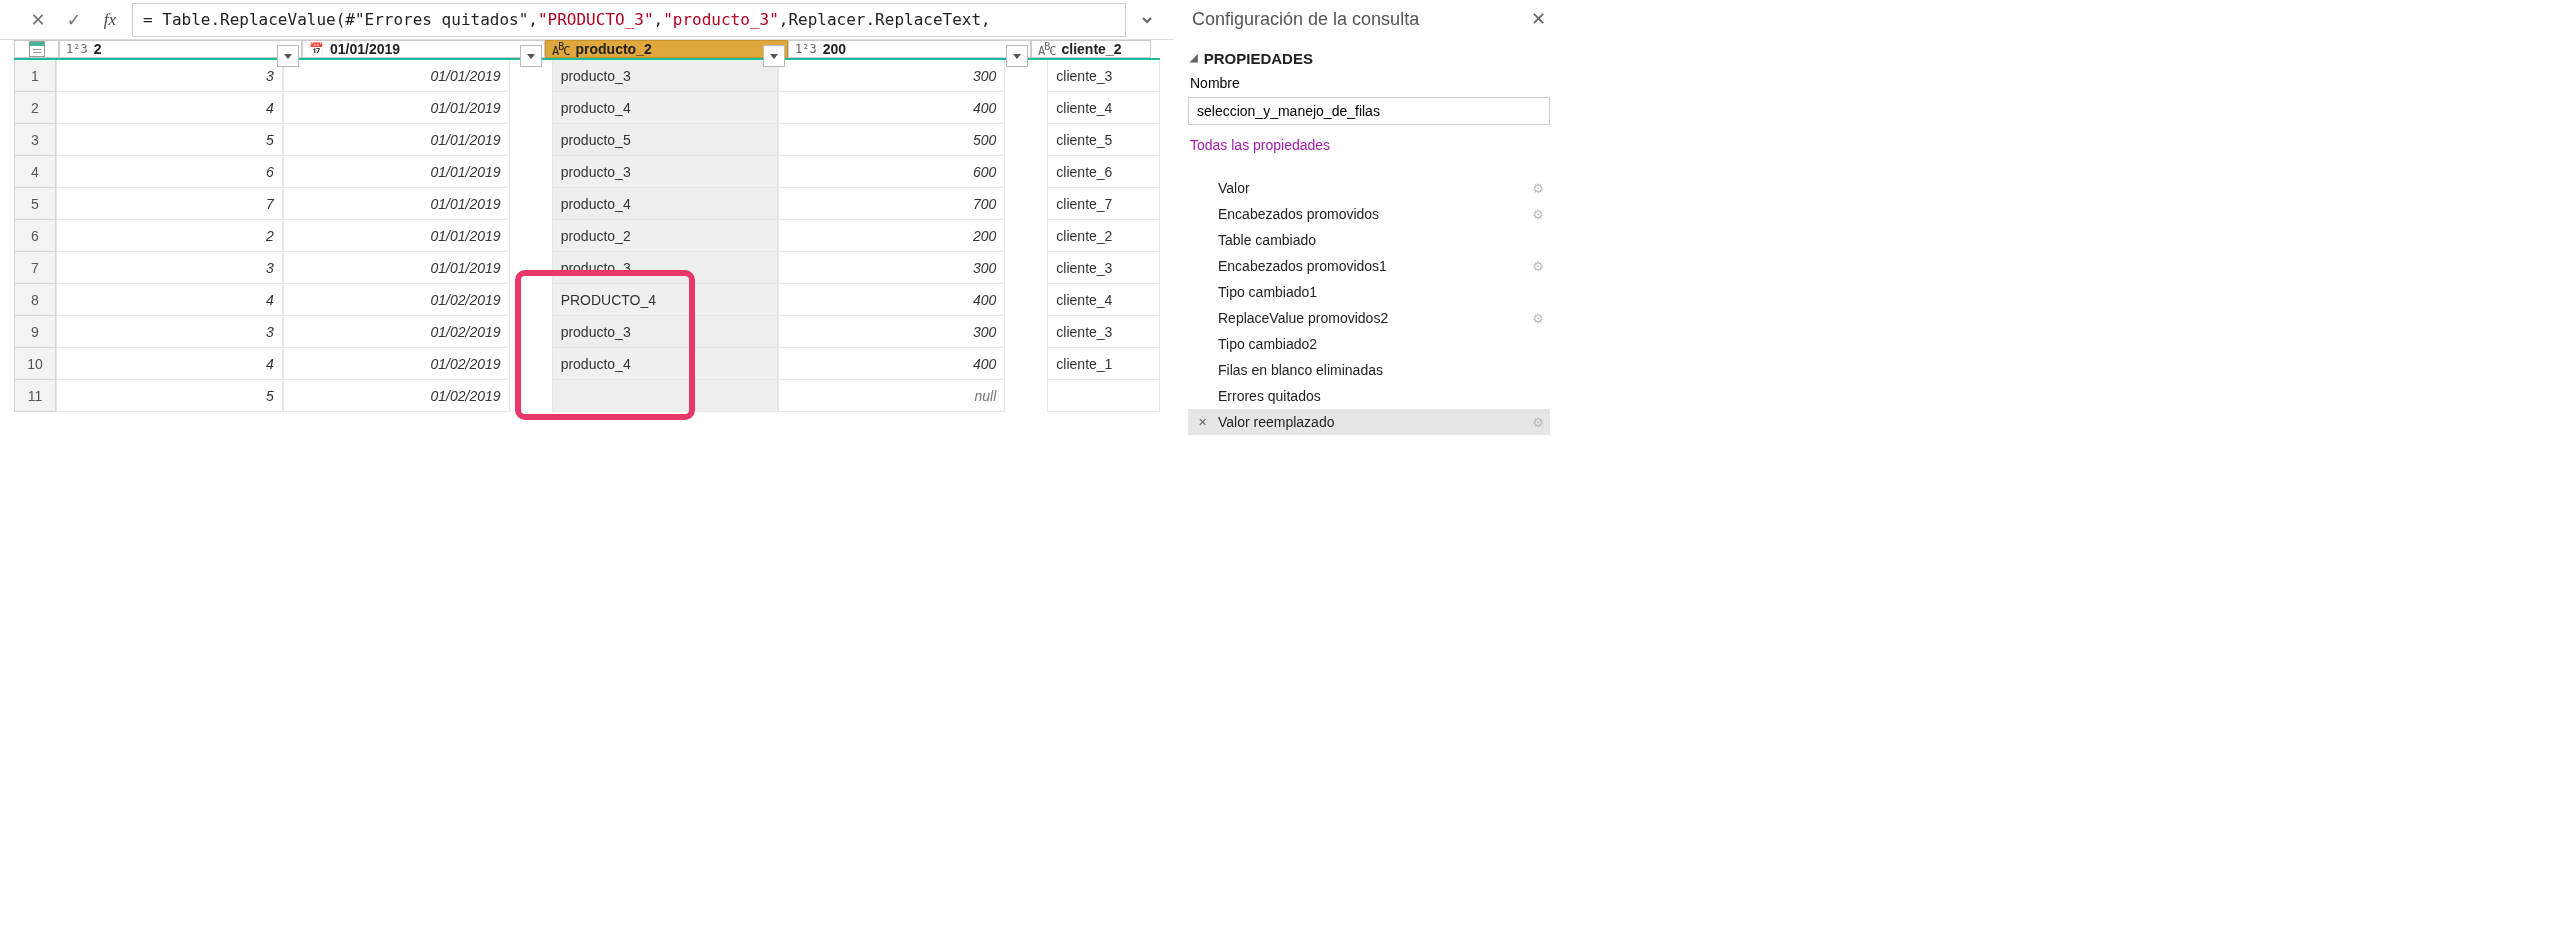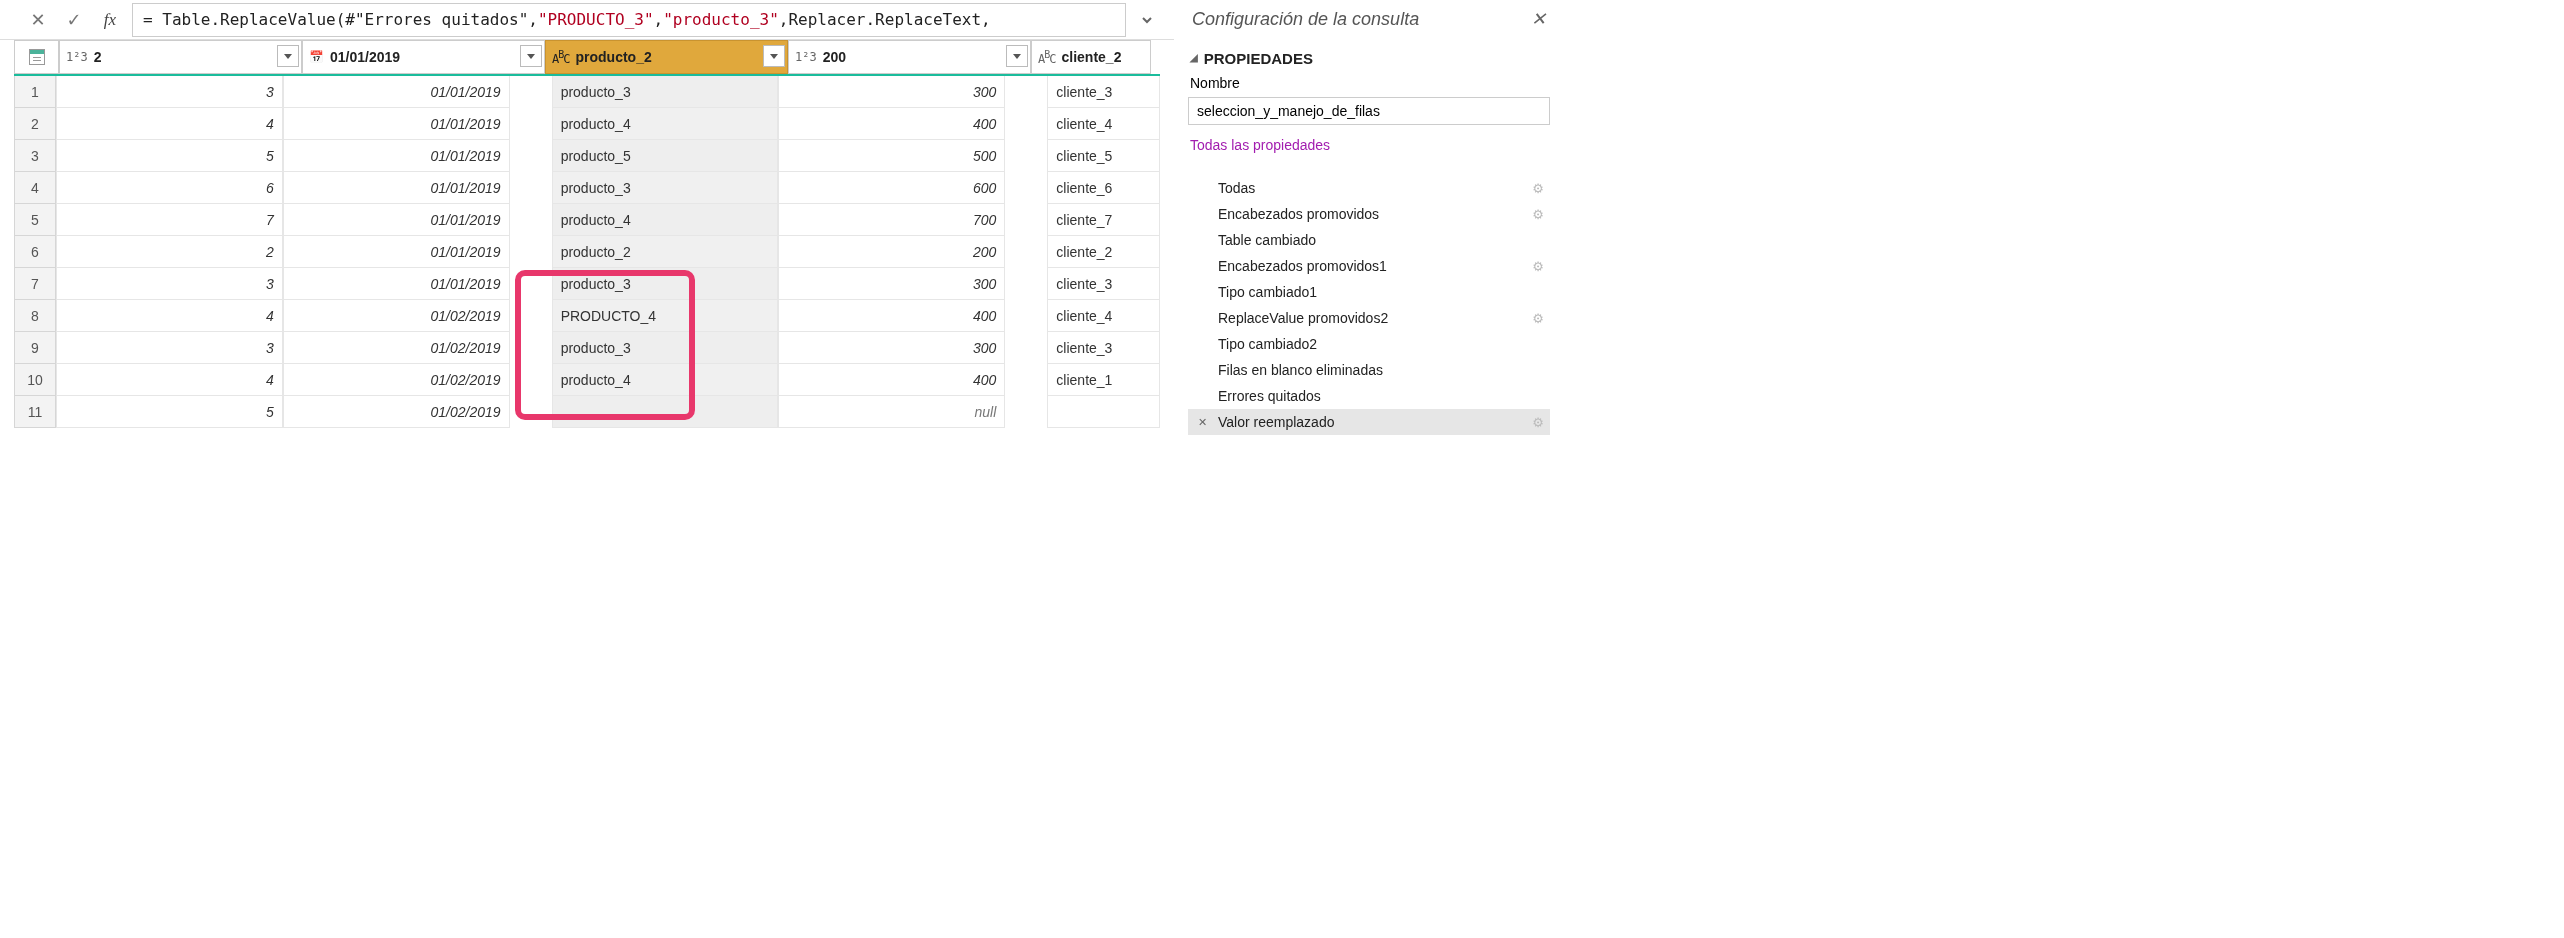--- a/index.html
+++ b/index.html
@@ -7,21 +7,21 @@
 .main-area { position: absolute; left: 0; top: 0; width: 1174px; height: 938px; }
 .side-panel { position: absolute; left: 1174px; top: 0; width: 390px; height: 938px; padding: 0 14px; }
 .formula-bar { display: flex; align-items: center; height: 40px; padding: 4px 14px 4px 24px; gap: 8px; border-bottom: 1px solid #ddd; }
 .fb-btn { width: 28px; height: 28px; display: flex; align-items: center; justify-content: center; color: #777; font-size: 18px; }
 .fx-btn { font-style: italic; font-family: Georgia, serif; font-size: 17px; color: #444; }
 .formula-input { flex: 1; height: 34px; border: 1px solid #ccc; padding: 0 10px; font-family: Consolas, monospace; font-size: 16px; display: flex; align-items: center; gap: 0; white-space: pre; overflow: hidden; }
 .formula-input .tok-red { color: #b00020; }
 .formula-input .tok-plain { color: #222; }
 .drop-btn { width: 26px; height: 34px; display: flex; align-items: center; justify-content: center; color: #666; }
 .table-wrap { position: relative; padding: 0 14px; }
-.header-row { display: flex; height: 36px; border-bottom: 2px solid #1abc9c; background: #fff; }
+.header-row { display: flex; height: 20px; border-bottom: 2px solid #1abc9c; background: #fff; }
 .hdr-rowcell { width: 45px; border: 1px solid #ccc; display: flex; align-items: center; justify-content: center; }
 .hdr-col { border: 1px solid #ccc; display: flex; align-items: center; padding: 0 6px; gap: 6px; position: relative; }
 .hdr-col.selected { background: #e0a83c; border-color: #c9932f; }
 .hdr-filter { position: absolute; right: 2px; top: 4px; width: 22px; height: 22px; border: 1px solid #bbb; background: #fff; display: flex; align-items: center; justify-content: center; }
 .type-icon { font-size: 12px; color: #666; font-family: monospace; }
 .type-icon.abc { letter-spacing: -1px; }
 .hdr-label { font-weight: 600; color: #222; }
 .selected .hdr-label, .selected .type-icon { color: #222; }
 .col-1 { width: 243px; }
 .col-2 { width: 243px; }
@@ -32,21 +32,21 @@
 .rownum { width: 45px; border: 1px solid #d6d6d6; border-top: none; background: #f3f3f3; display: flex; align-items: center; justify-content: center; color: #555; }
 .cell { border: 1px solid #e6e6e6; border-top: none; display: flex; align-items: center; padding: 0 8px; }
 .cell.num { justify-content: flex-end; font-style: italic; }
 .cell.date { justify-content: flex-end; font-style: italic; }
 .cell.txt { justify-content: flex-start; margin-left: 42px; }
 .cell.null { justify-content: flex-end; font-style: italic; color: #777; }
 .cell.selcol { background: #f0f0f0; }
 .data-row:nth-child(odd) .cell { background: #fff; }
 .data-row:nth-child(odd) .cell.selcol { background: #eee; }
 .highlight-box { position: absolute; border: 6px solid #e8376b; border-radius: 10px; pointer-events: none; }
-.panel-title { display: flex; justify-content: space-between; align-items: flex-end; padding: 8px 4px 14px 4px; font-size: 18px; color: #555; font-style: italic; }
+.panel-title { display: flex; justify-content: space-between; align-items: flex-end; padding: 8px 4px 14px 4px; font-size: 18px; color: #555; }
 .panel-close { font-size: 18px; color: #666; cursor: pointer; }
 .section-head { font-weight: 700; font-size: 15px; color: #222; padding: 6px 2px; display: flex; align-items: center; gap: 6px; }
 .section-head::before { content: "◢"; font-size: 10px; color: #666; transform: translateY(-1px); }
 .prop-label { font-size: 14px; color: #000000; padding: 2px 2px; }
 .prop-input { width: 100%; border: 1px solid #ccc; padding: 5px 8px; font-size: 14px; margin: 4px 0 10px 0; }
 .link { color: #a21caf; font-size: 14px; padding: 2px 2px 16px 2px; display: block; }
 .steps-list { margin-top: 6px; }
 .step-item { display: flex; align-items: center; padding: 5px 6px 5px 30px; font-size: 14px; position: relative; color: #222; }
 .step-item .gear { position: absolute; right: 6px; color: #bbb; font-size: 13px; }
 .step-item.active { background: #e6e6e6; }
@@ -234,21 +234,21 @@
     <span class="panel-close">✕</span>
   </div>
 
   <div class="section-head">PROPIEDADES</div>
   <div class="prop-label">Nombre</div>
   <input class="prop-input" value="seleccion_y_manejo_de_filas" style="">
   <a class="link">Todas las propiedades</a>
 
   <div class="steps-list" id="steps-list">
       <div class="step-item">
-        <span>Todas</span>
+        <span>Valor</span>
         <span class="gear">⚙</span>
       </div>
       <div class="step-item">
         <span>Encabezados promovidos</span>
         <span class="gear">⚙</span>
       </div>
       <div class="step-item">
         <span>Table cambiado</span>
       </div>
       <div class="step-item">

